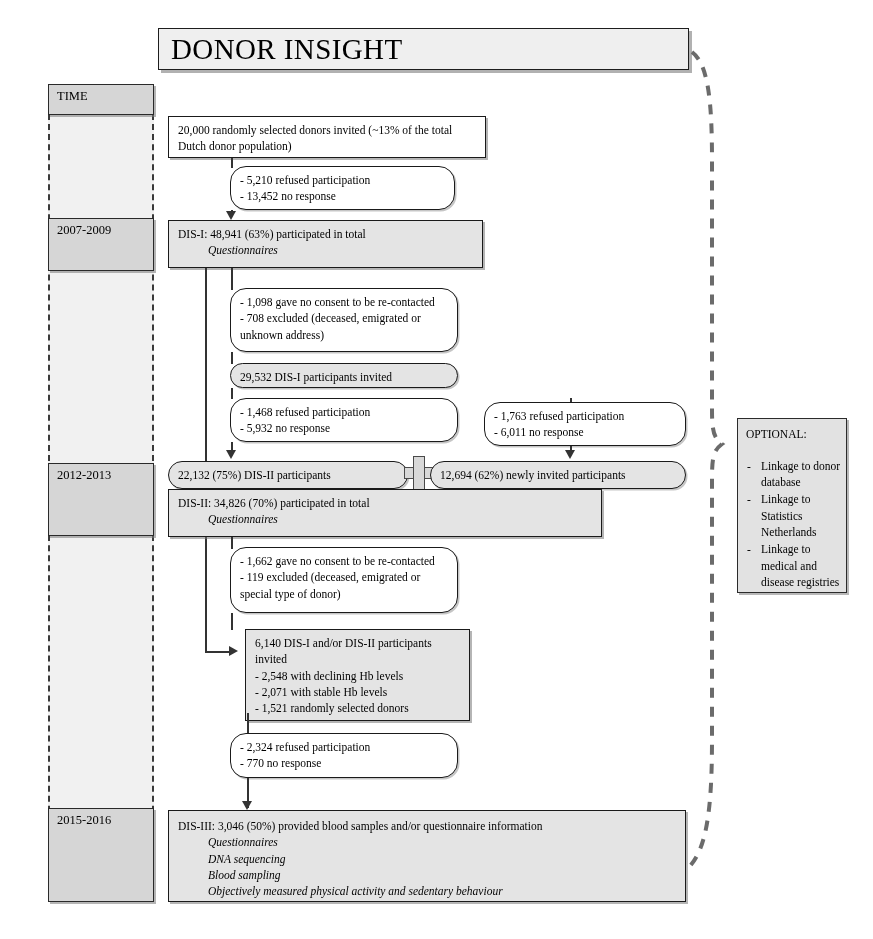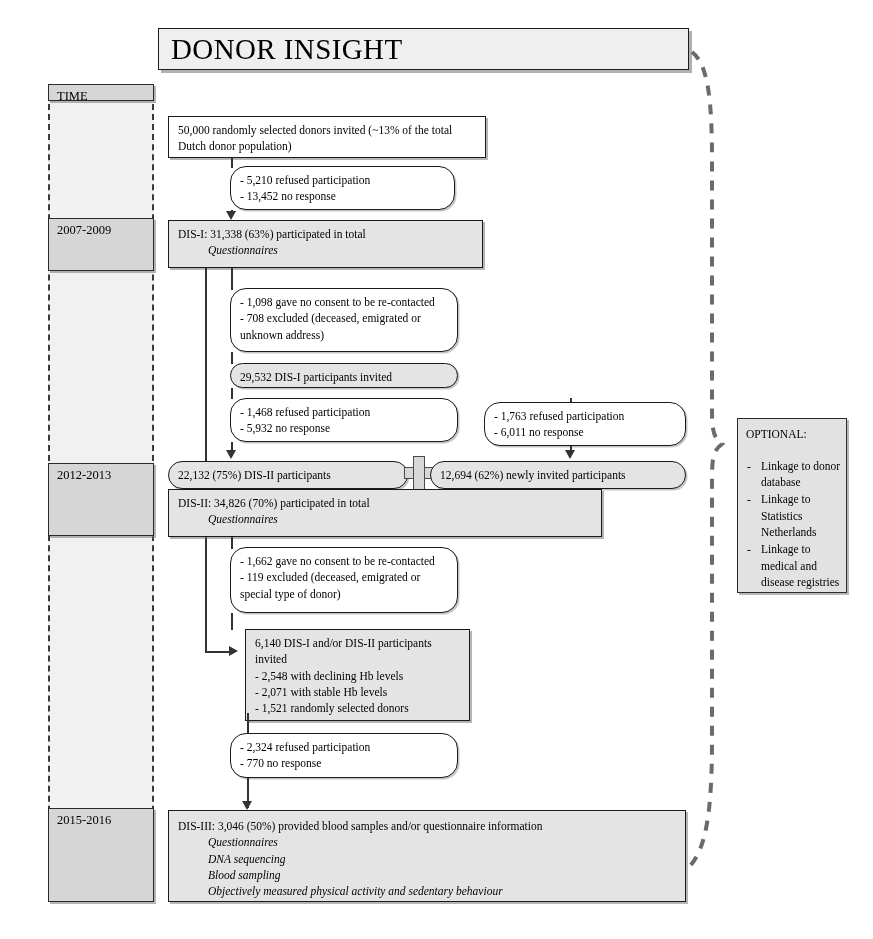--- a/index.html
+++ b/index.html
@@ -181,42 +181,42 @@
 </style>
 </head>
 <body>
 
 <div id="canvas">
 
   <div id="title-box">DONOR INSIGHT</div>
 
   <div id="time-lane"></div>
 
-  <div class="time-box" style="top:84px; height:17px;">TIME</div>
+  <div class="time-box" style="top:84px; height:31px;">TIME</div>
 
   <div class="time-box" style="top:218px; height:53px;">2007-2009</div>
 
   <div class="time-box" style="top:463px; height:73px;">2012-2013</div>
 
   <div class="time-box" style="top:808px; height:94px;">2015-2016</div>
 
-  <div class="box" style="left:168px; top:116px; width:318px; height:42px;">50,000 randomly selected donors invited (~13% of the total Dutch donor population)</div>
+  <div class="box" style="left:168px; top:116px; width:318px; height:42px;">20,000 randomly selected donors invited (~13% of the total Dutch donor population)</div>
 
   <div class="vline" style="left:231px; top:158px; height:10px;"></div>
 
   <div class="box plain" style="left:230px; top:166px; width:225px; height:44px;">
     <span>- 5,210  refused participation</span><br>
     <span>- 13,452  no response</span>
   </div>
 
   <div class="vline" style="left:231px; top:210px; height:5px;"></div>
   <div class="arrow-down" style="left:226px; top:211px;"></div>
 
   <div class="box shaded" style="left:168px; top:220px; width:315px; height:48px;">
-    <span>DIS-I: 31,338 (63%) participated in total</span>
+    <span>DIS-I: 48,941 (63%) participated in total</span>
     <span class="ital indent1">Questionnaires</span>
   </div>
 
   <div class="vline" style="left:231px; top:268px; height:22px;"></div>
 
   <div class="vline" style="left:205px; top:268px; height:385px;"></div>
   <div class="hline" style="left:205px; top:651px; width:28px;"></div>
   <div class="arrow-right" style="left:229px; top:646px;"></div>
 
   <div class="box plain" style="left:230px; top:288px; width:228px; height:64px;">

